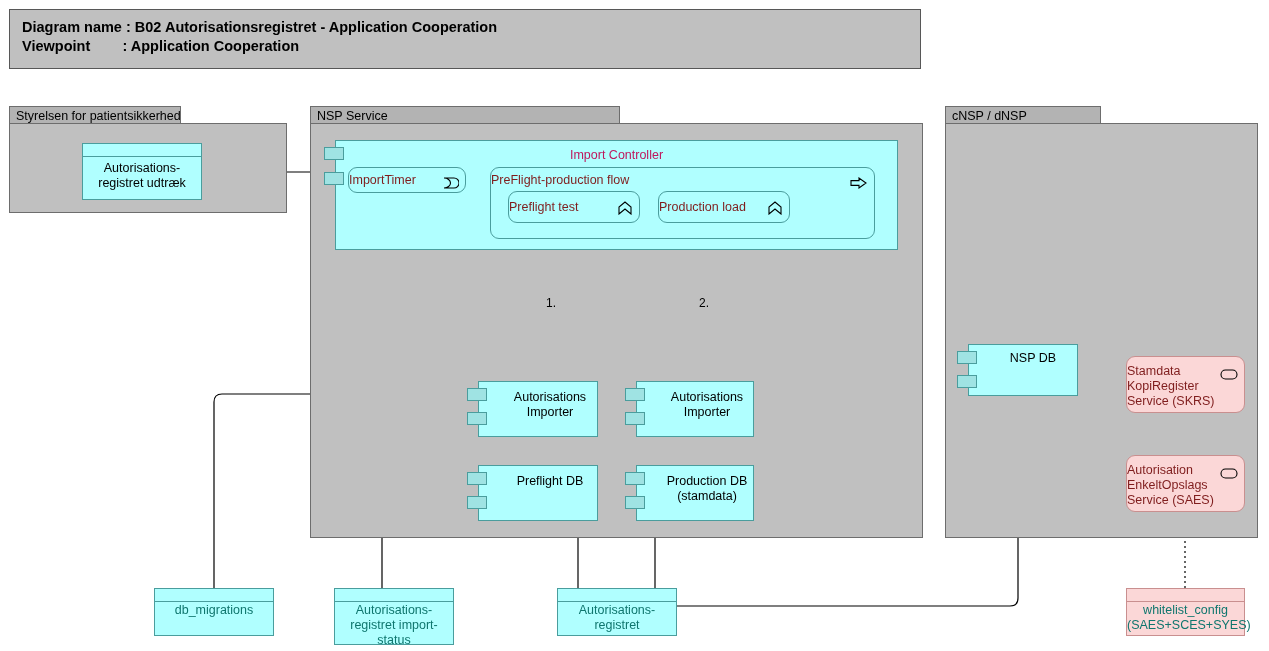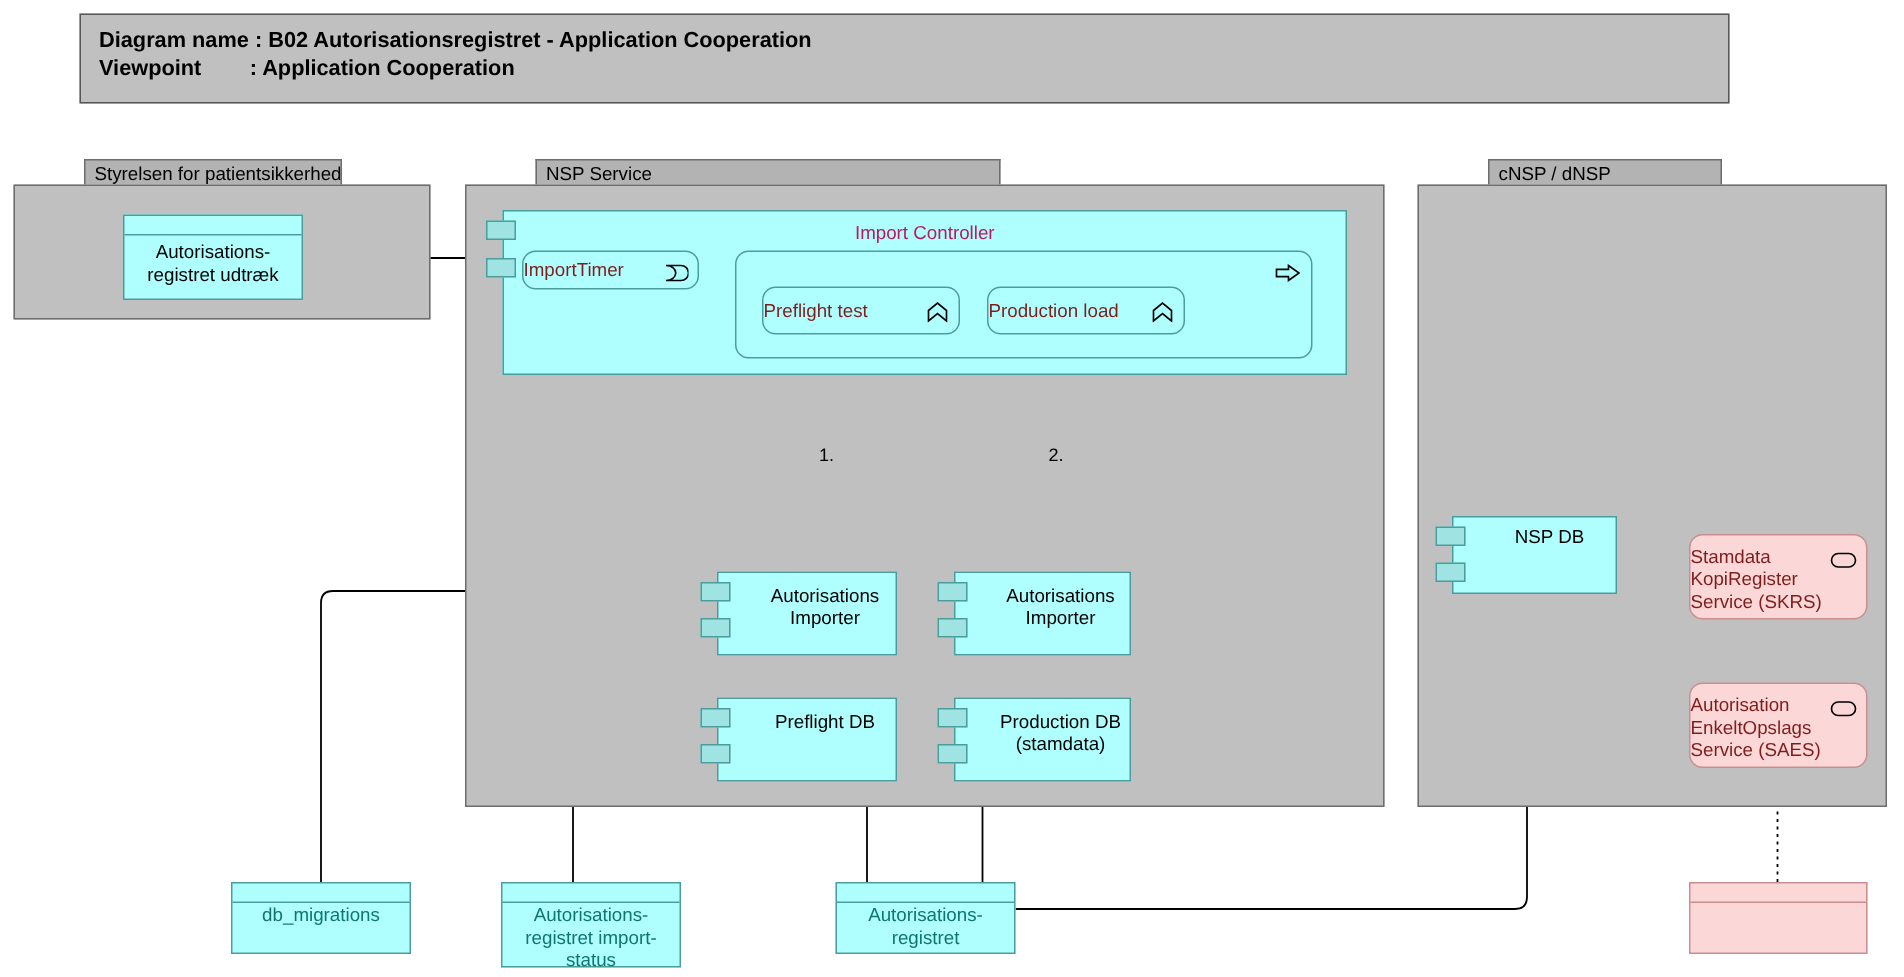--- a/index.html
+++ b/index.html
@@ -17,25 +17,24 @@
   #canvas {
     position: absolute;
     left: 0; top: 0;
     width: 1269px;
     height: 651px;
   }
   .abs { position: absolute; box-sizing: border-box; }
 
   
   #title-block {
-    left: 9px; top: 9px; width: 1100px; height: 60px;
+    left: 9px; top: 9px; width: 912px; height: 60px;
     background: #c0c0c0;
     border: 1px solid #575757;
     padding: 8px 0 0 12px;
-    margin-left: 44px;
   }
   #title-block .line {
     font-size: 14.5px;
     font-weight: bold;
     color: #000000;
     line-height: 19px;
     white-space: pre;
   }
 
   
@@ -46,21 +45,20 @@
   .group-tab {
     background: #b3b3b3;
     border: 1px solid #6d6d6d;
     border-bottom: none;
     font-size: 12.5px;
     color: #000;
     padding: 1px 0 0 6px;
     line-height: 16px;
     white-space: nowrap;
     overflow: hidden;
-    margin-left: 47px;
   }
 
   
   .component {
     background: #b0ffff;
     border: 1px solid #4a9d9d;
   }
   .component .label {
     font-size: 12.5px;
     line-height: 15px;
@@ -200,20 +198,21 @@
 <div class="abs rounded" style="left:348px; top:167px; width:118px; height:26px;">
   <div class="abs label" style="left:0; right:22px; top:5px;">ImportTimer</div>
   <span class="icon-holder" style="right:6px; top:7px;">
     <svg width="16" height="12" viewBox="0 0 16 12" xmlns="http://www.w3.org/2000/svg">
       <path d="M1,1 L11,1 A5,5 0 0 1 11,11 L1,11 A6.5,5 0 0 0 1,1 z" fill="none" stroke="#000" stroke-width="1.1"></path>
     </svg>
   </span>
 </div>
 
 <div class="abs rounded" style="left:490px; top:167px; width:385px; height:72px;">
+  <div class="abs label" style="left:0; right:0; top:5px;">PreFlight-production flow</div>
   <span class="icon-holder" style="right:7px; top:7px;">
     <svg width="17" height="12" viewBox="0 0 17 12" xmlns="http://www.w3.org/2000/svg">
       <path d="M1,3.6 L9,3.6 L9,1 L16,6 L9,11 L9,8.4 L1,8.4 z" fill="none" stroke="#000" stroke-width="1.1" stroke-linejoin="miter"></path>
     </svg>
   </span>
 </div>
 
 <div class="abs rounded" style="left:508px; top:191px; width:132px; height:32px;">
   <div class="abs label" style="left:0; right:20px; top:8px;">Preflight test</div>
   <span class="icon-holder" style="right:7px; top:9px;">
@@ -306,13 +305,15 @@
 </div>
 
 <div class="abs dataobj" style="left:557px; top:588px; width:120px; height:48px;">
   <div class="bar"></div>
   <div class="label">Autorisations-
 registret</div>
 </div>
 
 <div class="abs dataobj pink" style="left:1126px; top:588px; width:119px; height:48px;">
   <div class="bar"></div>
+  <div class="label">whitelist_config
+(SAES+SCES+SYES)</div>
 </div>
 
 </body></html>

